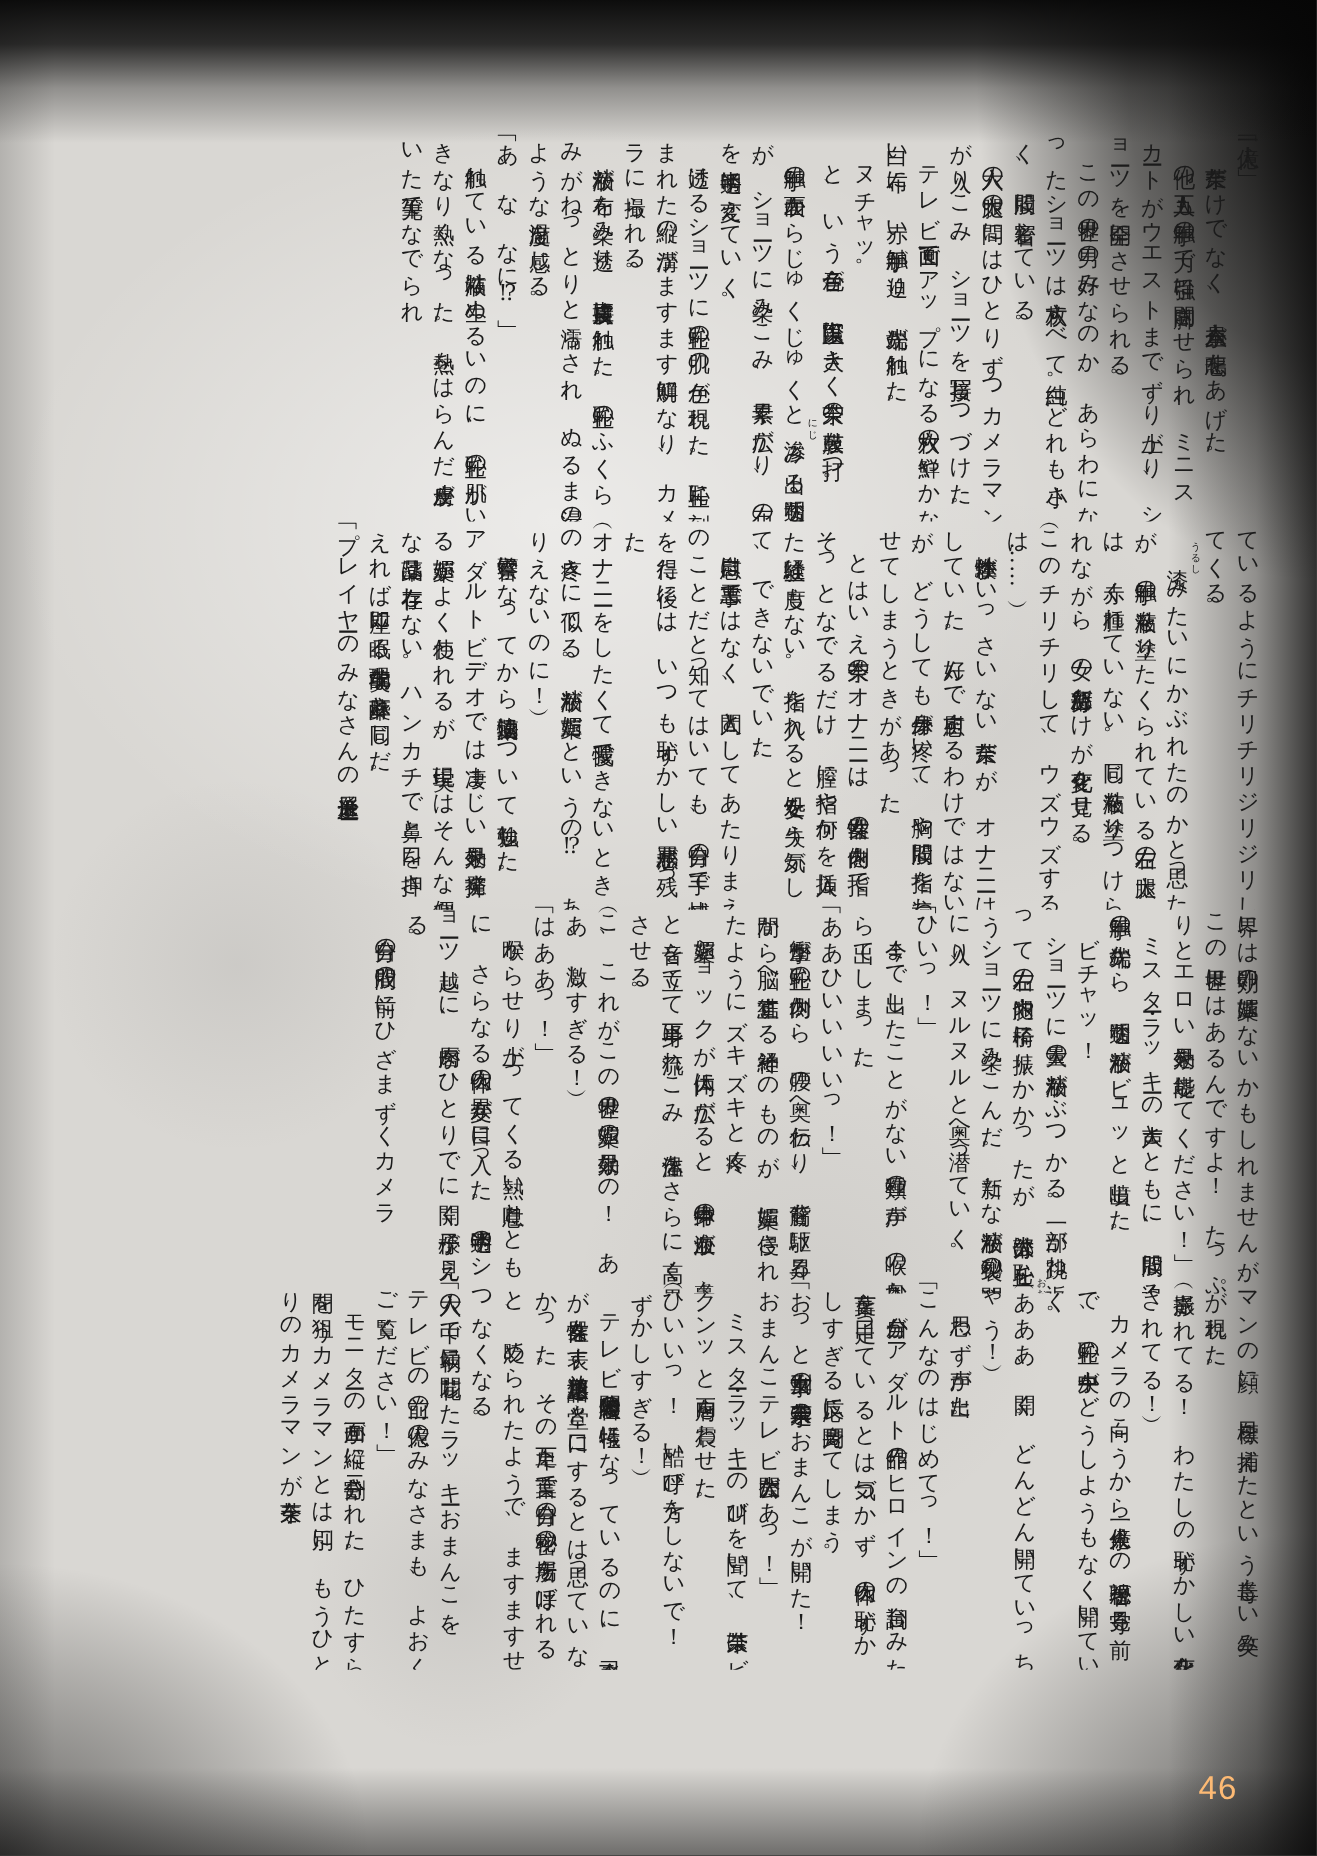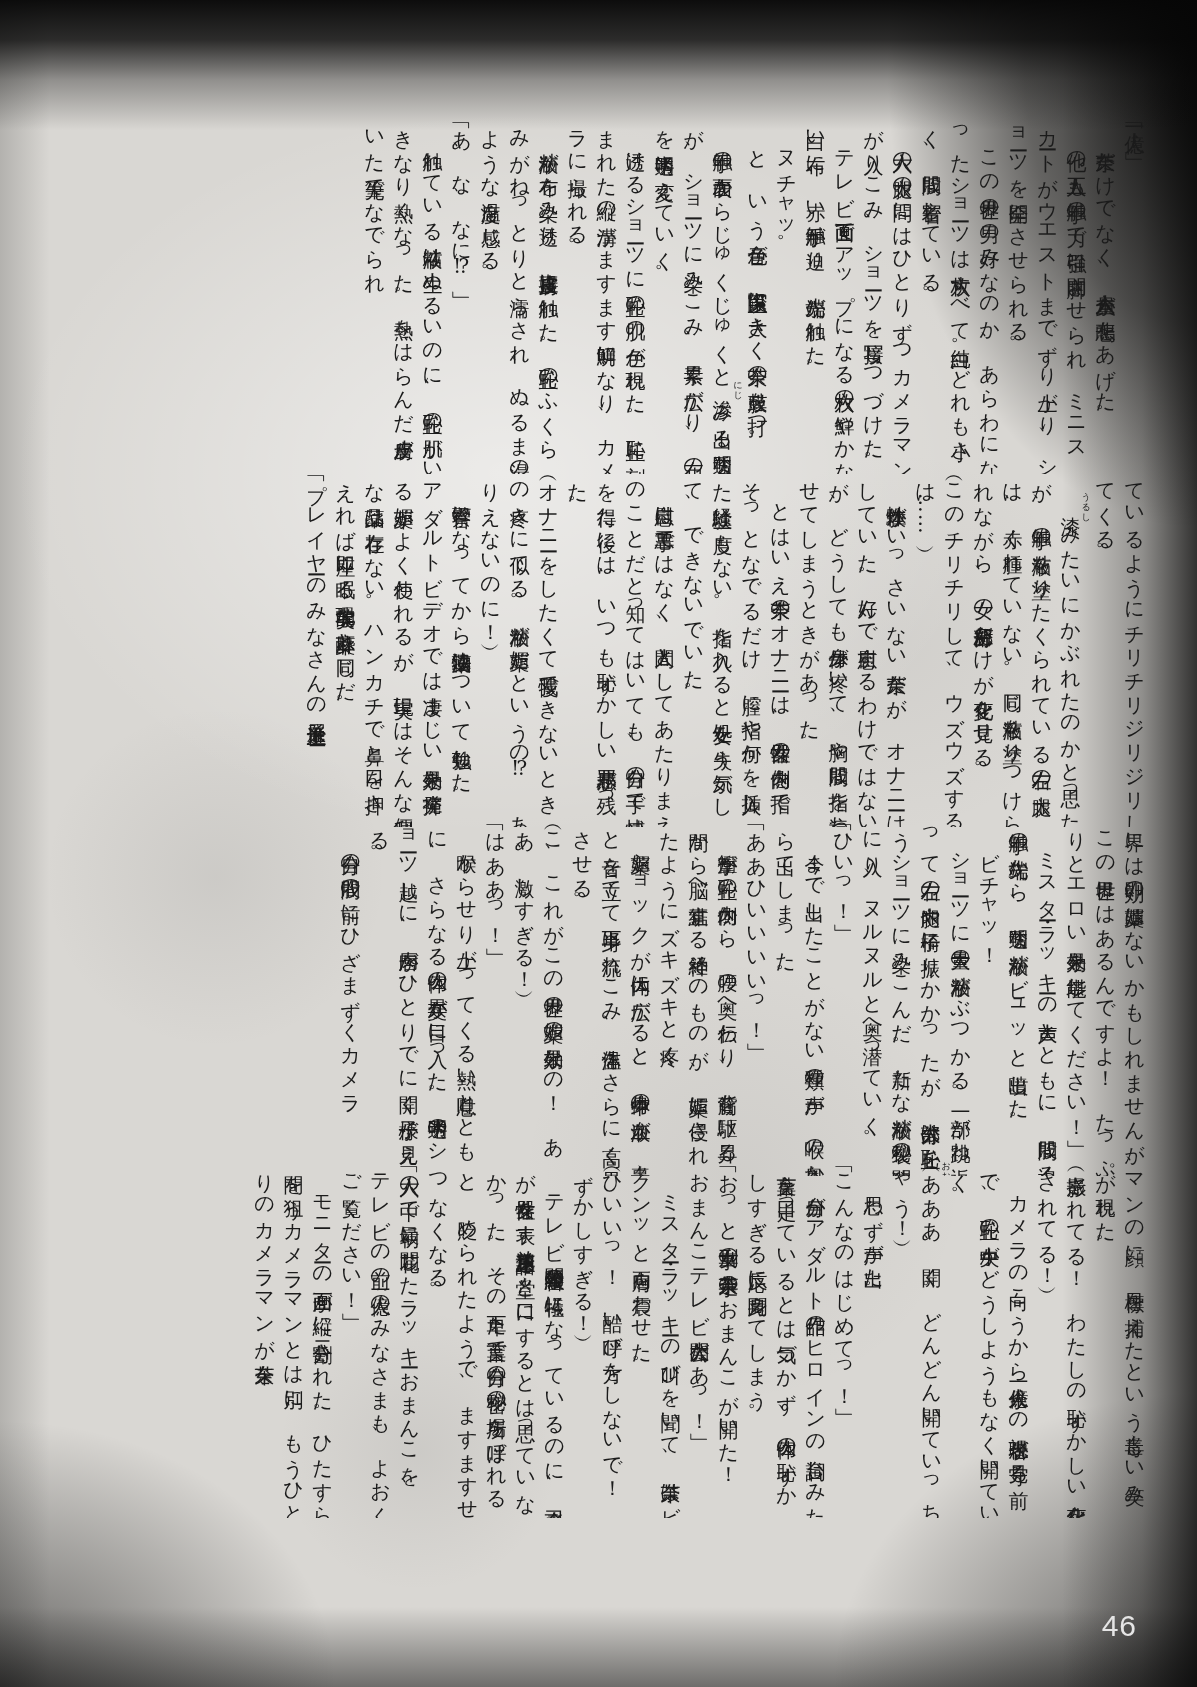--- a/index.html
+++ b/index.html
@@ -65,25 +65,25 @@
   .band-4 { top: 1160px; }
   .band p { margin: 0; padding: 0; }
   ruby { ruby-position: over; }
   rt {
     font-size: 9px;
     letter-spacing: 0;
     font-weight: 400;
   }
   .page-number {
     position: absolute;
-    right: 60px;
+    right: 72px;
     bottom: 44px;
     font-family: "Liberation Sans", "DejaVu Sans", sans-serif;
     font-size: 30px;
-    color: #e5e5e5;
+    color: #fdba74;
     letter-spacing: 1px;
   }
 </style>
 </head>
 <body>
 
 <div class="stage">
   <div class="paper"></div>
 
   <section class="band band-1">

